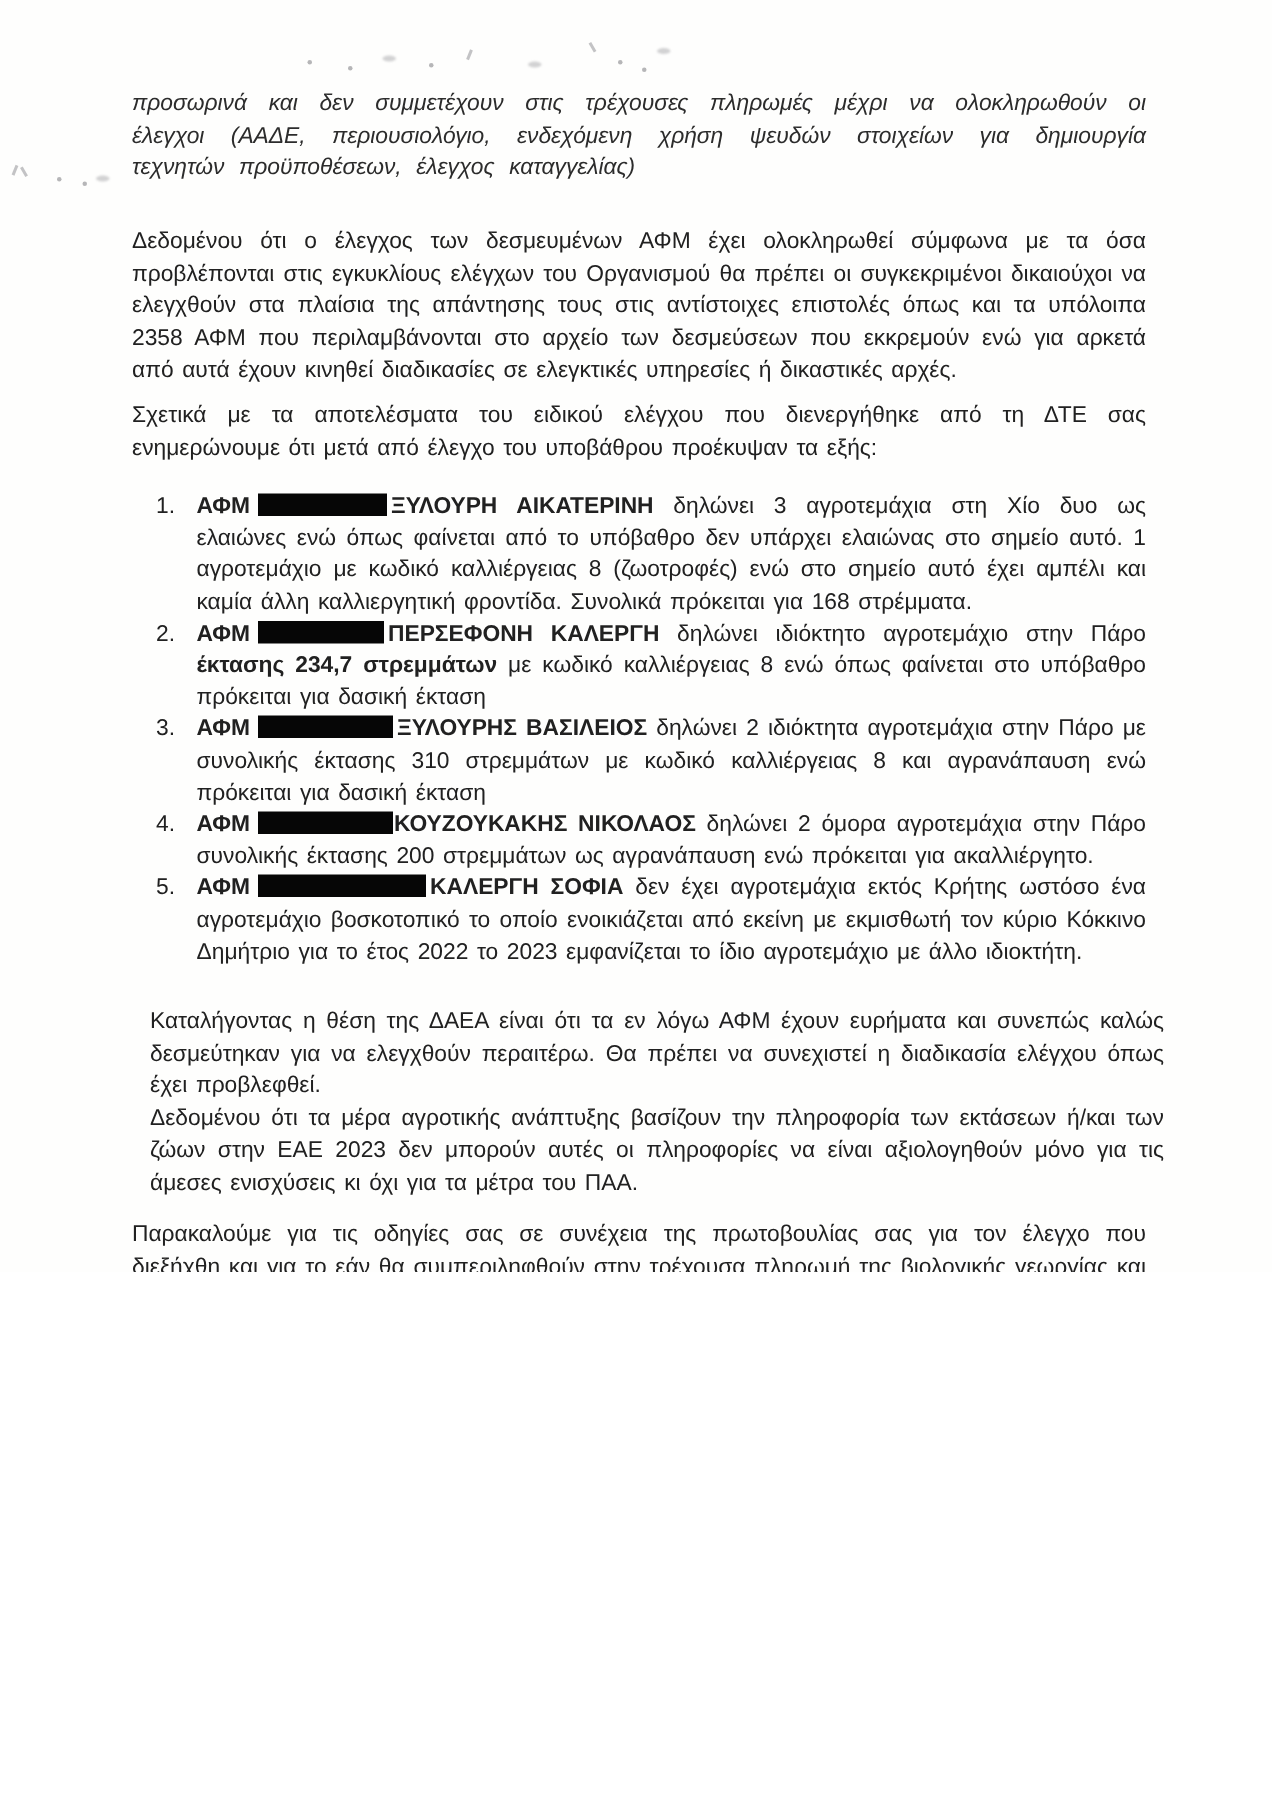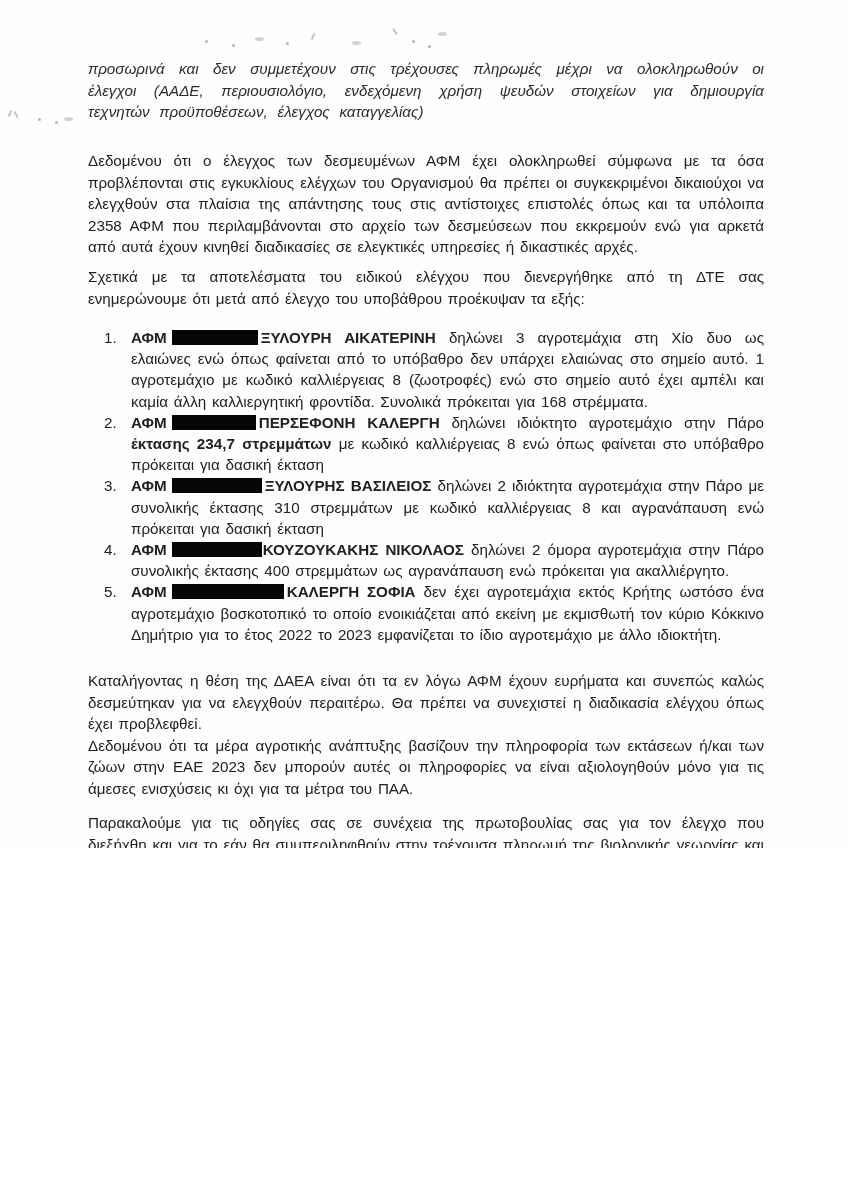--- a/index.html
+++ b/index.html
@@ -27,21 +27,21 @@
     word-spacing: 1.5px;
   }
   .intro {
     top: 58px;
     font-style: italic;
     word-spacing: 5.5px;
     color: #2c2c2c;
   }
   .p-dedomenou   { top: 150px; }
   .p-sxetika     { top: 266px; }
-  .p-kataligontas{ top: 670px; }
+  .p-kataligontas{ top: 670px; margin-left: 12px; }
   .p-parakaloume { top: 812px; }
   .sub-para { display: block; }
 
   
   .findings {
     position: absolute;
     left: 104px;
     top: 327px;
     width: 660px;
     line-height: 21.2px;
@@ -162,21 +162,21 @@
     <div class="finding-item">
       <span class="finding-num">3.</span>
       <div class="finding-text">
         <span class="bold">ΑΦΜ</span><span class="redaction rw-3"></span><span class="bold">ΞΥΛΟΥΡΗΣ ΒΑΣΙΛΕΙΟΣ</span><span> δηλώνει 2 ιδιόκτητα αγροτεμάχια στην Πάρο με συνολικής έκτασης 310 στρεμμάτων με κωδικό καλλιέργειας 8 και αγρανάπαυση ενώ πρόκειται για δασική έκταση</span><span class="bold"></span><span></span>
       </div>
     </div>
 
     <div class="finding-item">
       <span class="finding-num">4.</span>
       <div class="finding-text">
-        <span class="bold">ΑΦΜ</span><span class="redaction rw-4"></span><span class="bold">ΚΟΥΖΟΥΚΑΚΗΣ ΝΙΚΟΛΑΟΣ</span><span> δηλώνει 2 όμορα αγροτεμάχια στην Πάρο συνολικής έκτασης 400 στρεμμάτων ως αγρανάπαυση ενώ πρόκειται για ακαλλιέργητο.</span><span class="bold"></span><span></span>
+        <span class="bold">ΑΦΜ</span><span class="redaction rw-4"></span><span class="bold">ΚΟΥΖΟΥΚΑΚΗΣ ΝΙΚΟΛΑΟΣ</span><span> δηλώνει 2 όμορα αγροτεμάχια στην Πάρο συνολικής έκτασης 200 στρεμμάτων ως αγρανάπαυση ενώ πρόκειται για ακαλλιέργητο.</span><span class="bold"></span><span></span>
       </div>
     </div>
 
     <div class="finding-item">
       <span class="finding-num">5.</span>
       <div class="finding-text">
         <span class="bold">ΑΦΜ</span><span class="redaction rw-5"></span><span class="bold">ΚΑΛΕΡΓΗ ΣΟΦΙΑ</span><span> δεν έχει αγροτεμάχια εκτός Κρήτης ωστόσο ένα αγροτεμάχιο βοσκοτοπικό το οποίο ενοικιάζεται από εκείνη με εκμισθωτή τον κύριο Κόκκινο Δημήτριο για το έτος 2022 το 2023 εμφανίζεται το ίδιο αγροτεμάχιο με άλλο ιδιοκτήτη.</span><span class="bold"></span><span></span>
       </div>
     </div>
 

